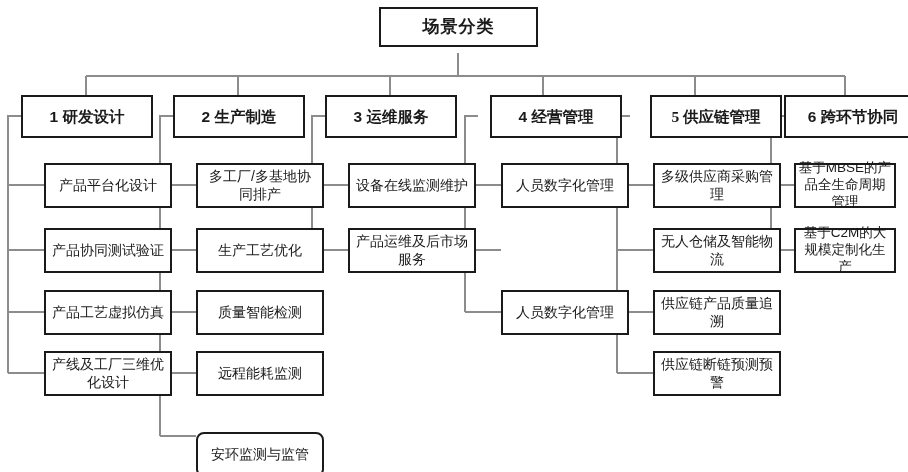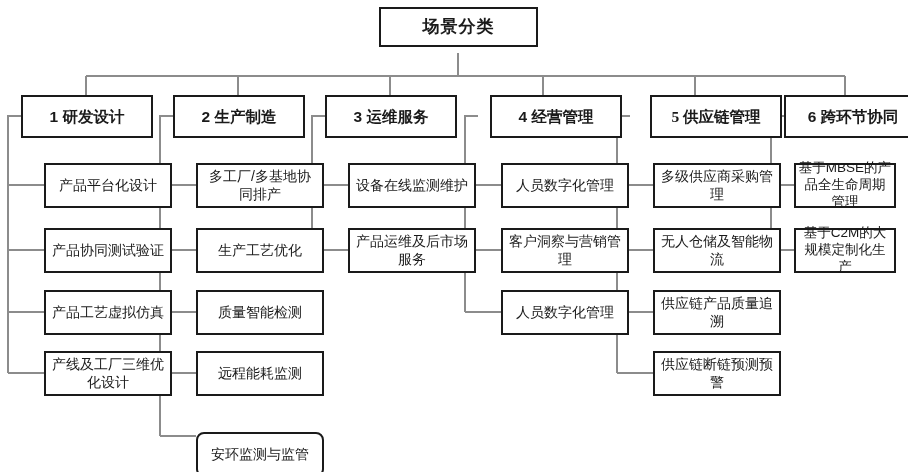--- a/index.html
+++ b/index.html
@@ -113,21 +113,20 @@
   <div class="box kid col2 r3">质量智能检测</div>
   <div class="box kid col2 r4">远程能耗监测</div>
   <div class="box kid col2 r5">安环监测与监管</div>
 
   <div class="box hdr col3">3 运维服务</div>
   <div class="box kid col3 r1">设备在线监测维护</div>
   <div class="box kid col3 r2">产品运维及后市场服务</div>
 
   <div class="box hdr col4">4 经营管理</div>
   <div class="box kid col4 r1">人员数字化管理</div>
-  <div class="box kid col4 r2">客户洞察与营销管理</div>
   <div class="box kid col4 r3">人员数字化管理</div>
 
   <div class="box hdr col5">5 供应链管理</div>
   <div class="box kid col5 r1">多级供应商采购管理</div>
   <div class="box kid col5 r2">无人仓储及智能物流</div>
   <div class="box kid col5 r3">供应链产品质量追溯</div>
   <div class="box kid col5 r4">供应链断链预测预警</div>
 
   <div class="box hdr col6">6 跨环节协同</div>
   <div class="box kid col6 r1">基于MBSE的产品全生命周期管理</div>

